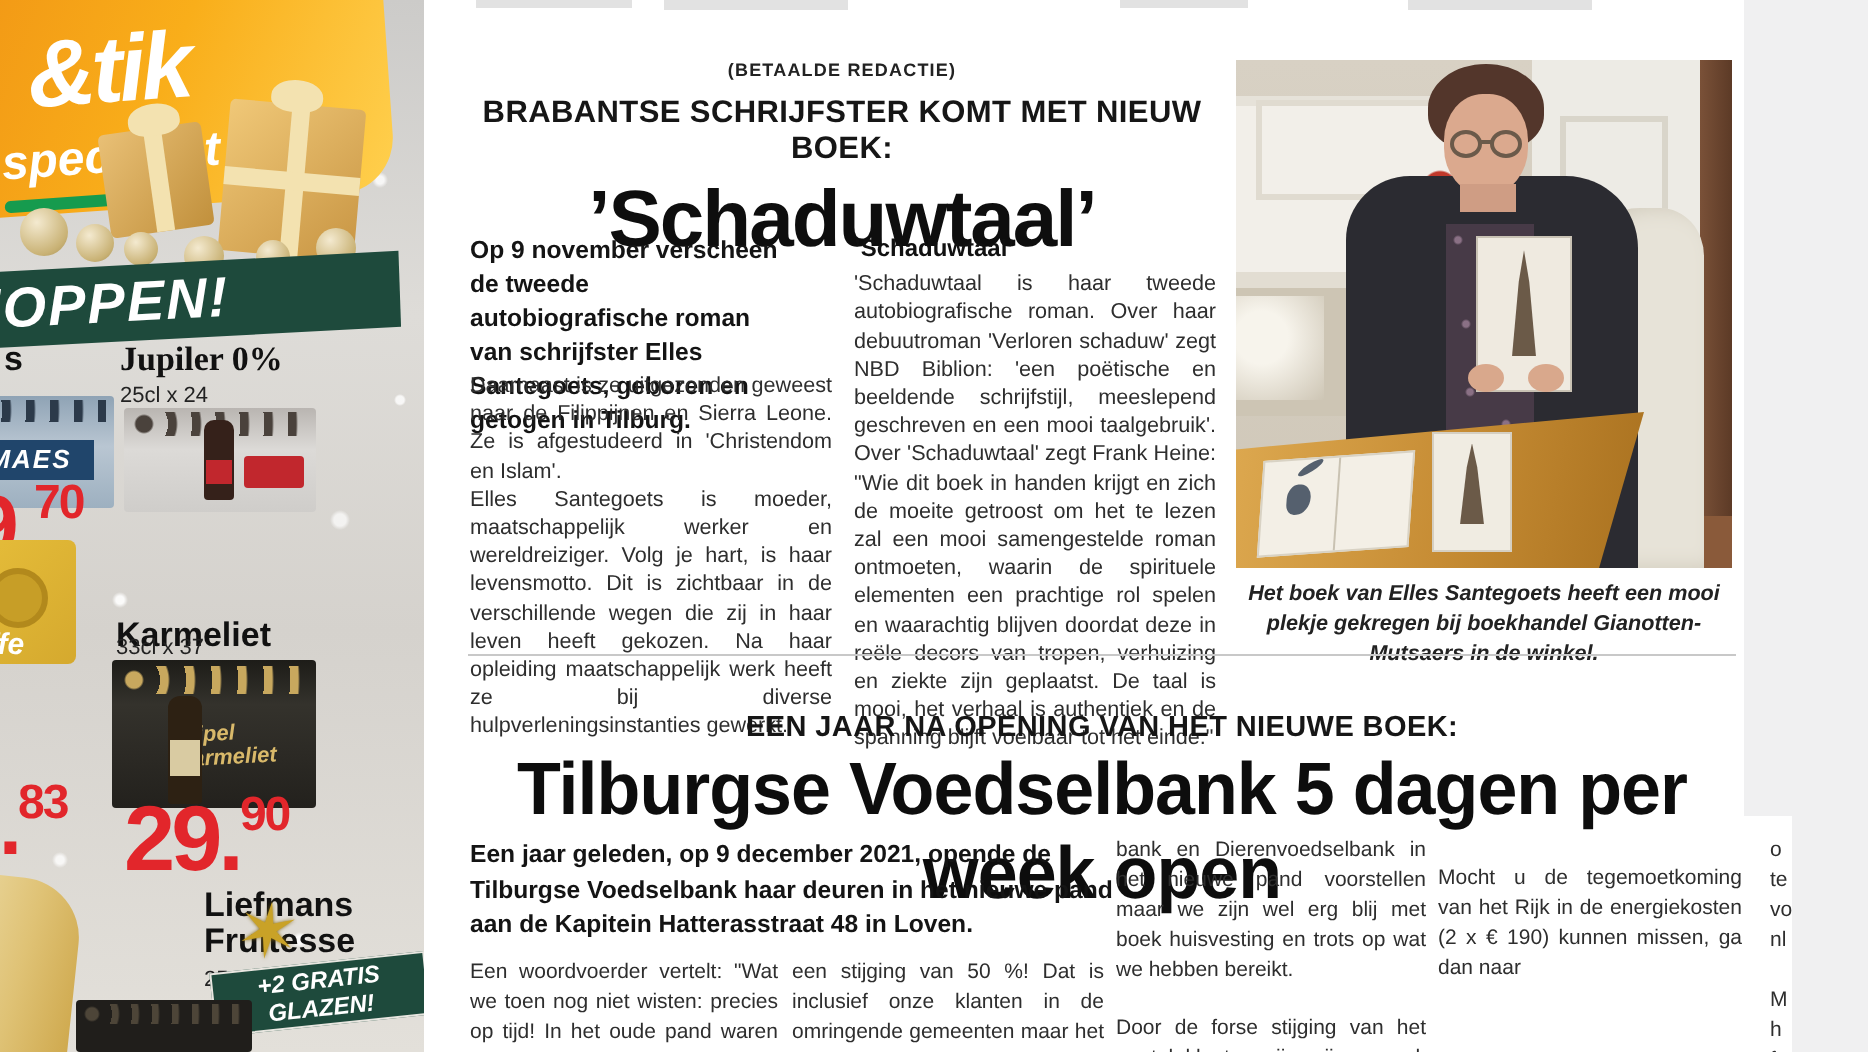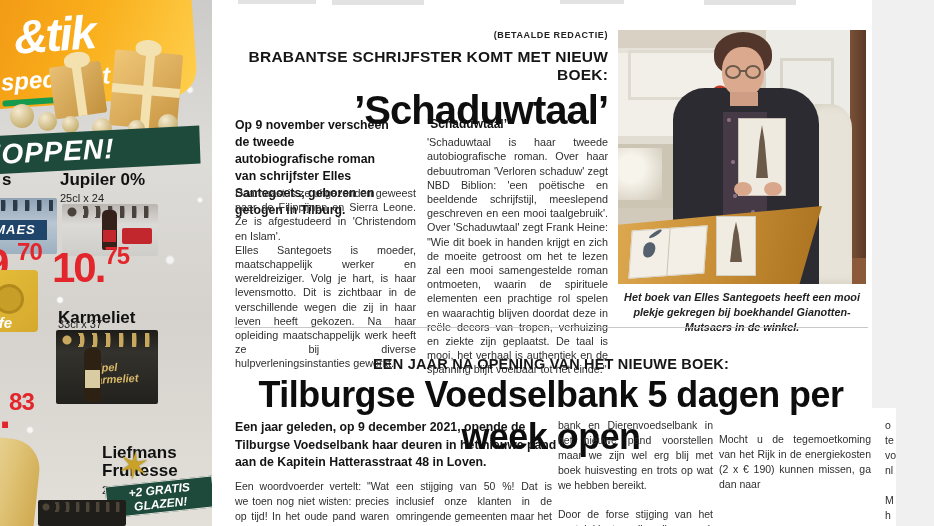--- a/index.html
+++ b/index.html
@@ -87,21 +87,21 @@
     background:linear-gradient(100deg,#efe0ae,#dfc275 60%,#cfa94e); border-radius:10px 30px 4px 4px; transform:rotate(6deg); }
   .star { position:absolute; left:118px; top:444px; font-size:38px; color:#c9a227;
     text-shadow:0 0 2px #8a6d14; transform:rotate(8deg); }
   .gratis-badge {
     position:absolute; left:106px; top:481px; width:108px; height:32px; background:#1e4a3c;
     transform:rotate(-6deg); border:1px solid #e8e6e0; color:#fff; font-weight:800; font-style:italic;
     font-size:12px; line-height:1.15; text-align:center; padding-top:2px; white-space:pre-line;
   }
   
   .remnant { position:absolute; background:#e2e2e2; }
-  .a1-head { position:absolute; left:234px; top:30px; width:374px; text-align:right; }
+  .a1-head { position:absolute; left:234px; top:30px; width:374px; text-align:center; }
   .paid-label { font-size:9px; letter-spacing:.6px; color:#222; font-weight:600; }
   .a1-kicker { margin-top:8px; font-size:15.5px; font-weight:700; color:#161616; letter-spacing:.2px; }
   .a1-title { margin-top:4px; font-size:40px; font-weight:900; color:#0e0e0e; letter-spacing:-1px; }
   .col { position:absolute; color:#2e2e2e; font-size:10.8px; line-height:14.2px; text-align:justify; }
   .col p { margin:0; }
   .intro-bold { position:absolute; color:#141414; font-weight:700; font-size:12.3px; line-height:17px; text-align:left; }
   .col-heading { font-weight:800; color:#111; font-size:12px; margin-bottom:4px; text-align:left; }
   .caption { position:absolute; left:616px; top:290px; width:252px; text-align:center;
     font-style:italic; font-weight:700; font-size:10.8px; line-height:1.4; color:#222; }
   .divider { position:absolute; left:234px; top:327px; width:634px; height:1px; background:#c8c8c8; }
@@ -201,39 +201,39 @@
     </div>
     <div class="price" style="left:-14px;top:238px;"><span class="pi">9.</span><span class="pd">70</span></div>
     <div class="prod-name" style="left:2px;top:294px;">in</div>
     <div class="crate crate-leffe">
       <div class="badge-circle"></div>
       <div class="ltext">ffe</div>
     </div>
     <div class="price" style="left:-22px;top:388px;"><span class="pi">9.</span><span class="pd">83</span></div>
     <div class="gold-bottles"></div>
 
-    <div class="prod-name" style="left:60px;top:171px;">Jupiler 0%</div>
+    <div class="prod-name" style="left:60px;top:171px;font-family:Liberation Serif, serif;">Jupiler 0%</div>
     <div class="prod-size" style="left:60px;top:192px;">25cl x 24</div>
     <div class="crate crate-jupiler">
       <div class="caps"></div>
       <div class="bottle"></div>
       <div class="blabel"></div>
       <div class="rband"></div>
     </div>
-    <div class="price" style="left:52px;top:242px;"><span class="pi">10.</span><span class="pd">75</span></div>
 
     <div class="prod-name" style="left:58px;top:309px;">Karmeliet</div>
     <div class="prod-size" style="left:58px;top:318px;">33cl x 37</div>
     <div class="crate crate-karmeliet">
       <div class="caps"></div>
       <div class="script" style="white-space:pre-line;">Tripel
 Karmeliet</div>
       <div class="bottle"></div>
       <div class="blabel"></div>
     </div>
+    <div class="price" style="left:62px;top:392px;"><span class="pi" style="font-size:46px;">29.</span><span class="pd" style="vertical-align:20px;">90</span></div>
 
     <div class="prod-name" style="left:102px;top:444px;white-space:pre-line;">Liefmans
 Fruitesse</div>
     <div class="prod-size" style="left:102px;top:484px;">25cl x 24</div>
     <div class="star">✶</div>
     <div class="gratis-badge">+2 GRATIS
 GLAZEN!</div>
     <div class="crate crate-liefmans">
       <div class="caps"></div>
     </div>

